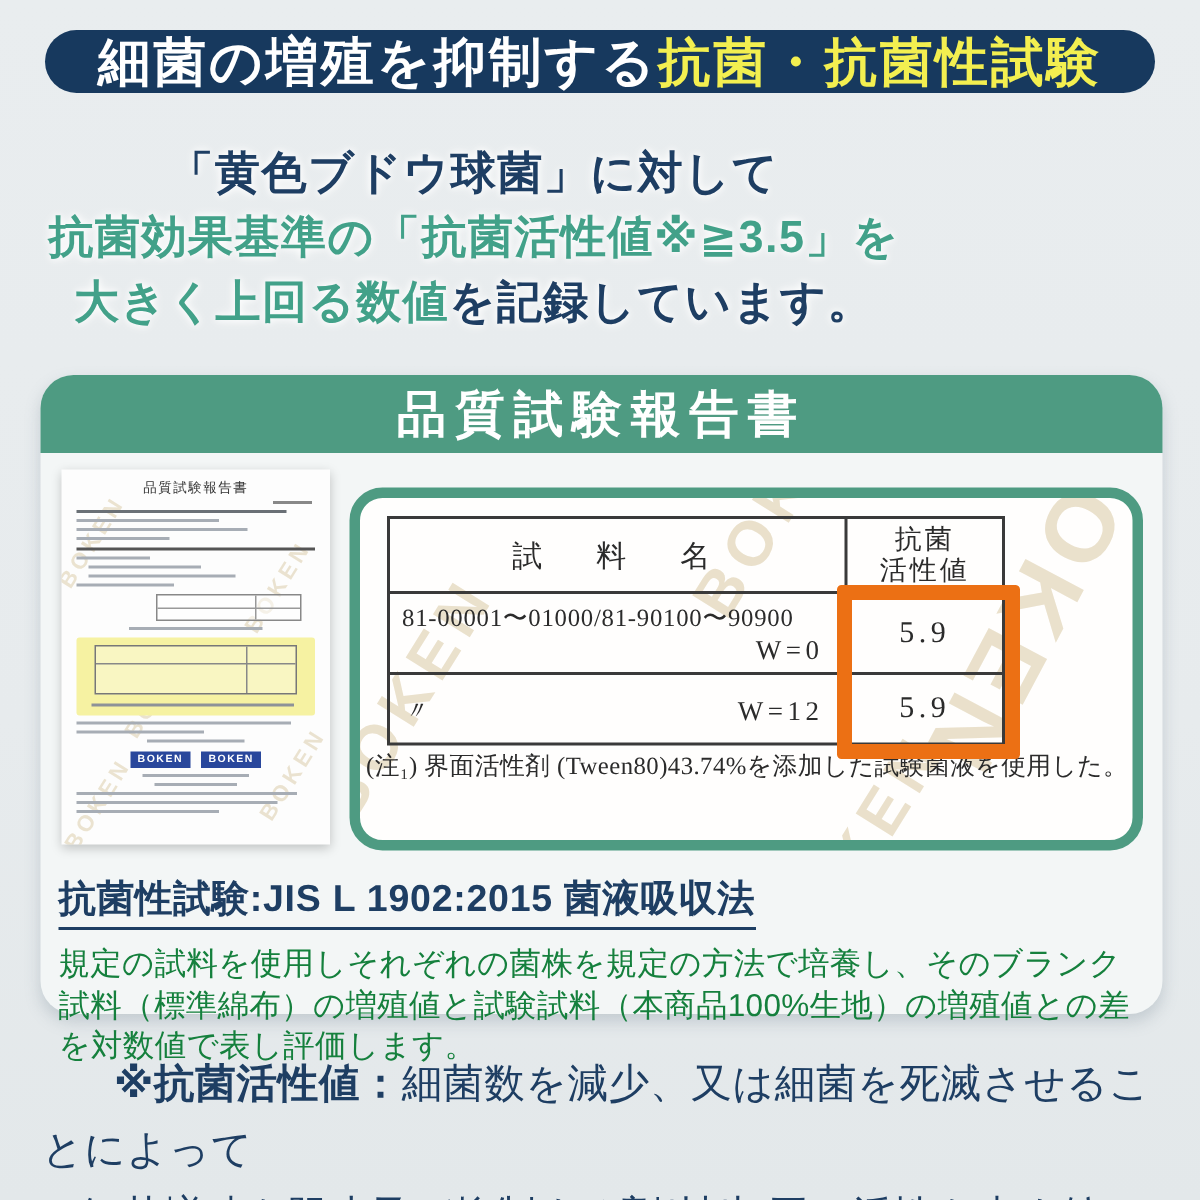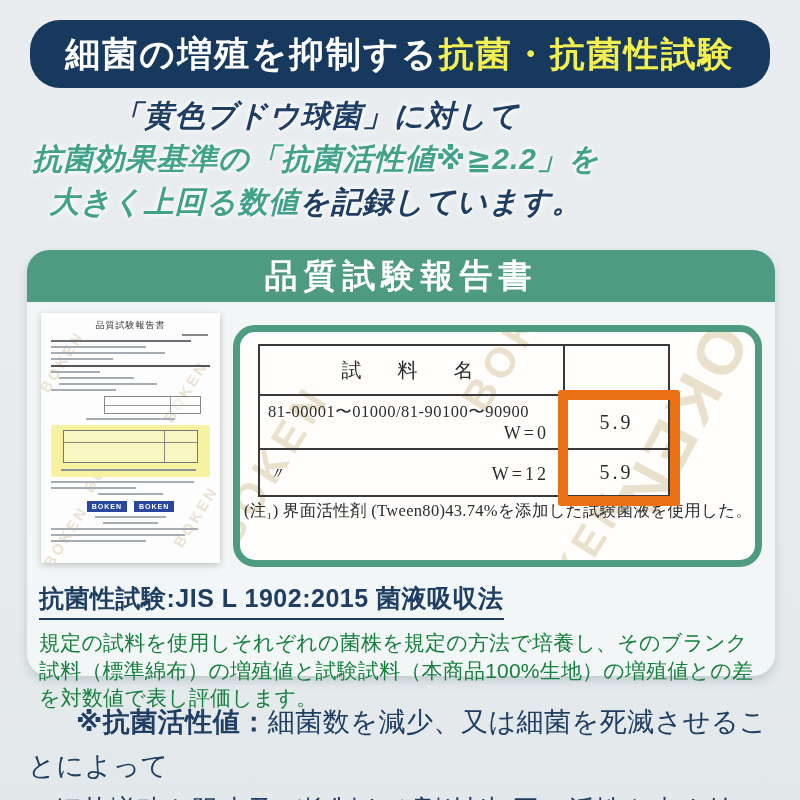--- a/index.html
+++ b/index.html
@@ -3,31 +3,31 @@
 <meta charset="utf-8">
 <style>
   html,body{margin:0;padding:0;}
   .stage{
     position:relative;width:800px;height:800px;overflow:hidden;
     background:linear-gradient(180deg,#e9edef 0%,#e7ebed 60%,#e3e8ea 100%);
     font-family:"Liberation Sans","DejaVu Sans",sans-serif;
   }
   
   .banner{
-    position:absolute;left:30px;top:20px;width:740px;height:68px;border-radius:30px;
+    position:absolute;left:30px;top:20px;width:740px;height:42px;border-radius:30px;
     background:#17395e;display:flex;align-items:center;justify-content:center;
     font-size:35px;font-weight:700;letter-spacing:2px;white-space:nowrap;
   }
   .banner .w{color:#ffffff;}
   .banner .y{color:#f3ef50;}
   
   .intro{
     position:absolute;left:0;top:94px;width:632px;text-align:center;
     font-size:30px;font-weight:700;line-height:43px;color:#1e3e63;letter-spacing:1px;
-    text-shadow:0 0 5px #ffffff,0 0 8px #ffffff;white-space:nowrap;font-style:italic;
+    text-shadow:0 0 5px #ffffff,0 0 8px #ffffff;white-space:nowrap;
   }
   .teal{color:#42a189;}
   
   .panel{
     position:absolute;left:27px;top:250px;width:748px;height:426px;
     background:#f3f6f6;border-radius:22px;
     box-shadow:0 5px 10px rgba(110,130,145,.28);
   }
   .panel-header{
     position:absolute;left:0;top:0;width:100%;height:52px;background:#4e9b82;
@@ -104,21 +104,21 @@
 
 <div class="stage">
 
   <div class="banner">
     <span class="w">細菌の増殖を抑制する</span>
       <span class="y">抗菌・抗菌性試験</span>
   </div>
 
   <div class="intro">
     <div>「黄色ブドウ球菌」に対して</div>
-    <div class="teal">抗菌効果基準の「抗菌活性値※≧2.2」を</div>
+    <div class="teal">抗菌効果基準の「抗菌活性値※≧3.5」を</div>
     <div><span class="teal">大きく上回る数値</span><span>を記録しています。</span></div>
   </div>
 
   <div class="panel">
     <div class="panel-header">
       <span>品質試験報告書</span>
     </div>
 
     <div class="doc-thumb">
       <div class="wm" style="left:-14px;top:40px;">BOKEN</div>
@@ -160,20 +160,24 @@
 
     <div class="magnifier">
       <div class="wm" style="left:190px;top:-26px;">BOKEN</div>
       <div class="wm" style="right:-70px;top:30px;font-size:64px;transform:rotate(118deg);">BOKEN</div>
       <div class="wm" style="left:240px;bottom:-34px;">BOKEN</div>
       <div class="wm" style="left:-60px;top:110px;">BOKEN</div>
 
       <div class="mtable">
         <div class="mrow mhead">
           <div class="mc1">試　料　名</div>
+          <div class="mc2">
+            <span>抗菌</span>
+            <span>活性値</span>
+          </div>
         </div>
         <div class="mrow mr1">
           <div class="mc1">
             <span class="mname">81-00001〜01000/81-90100〜90900</span>
             <span class="mw">W=0</span>
           </div>
           <div class="mc2">
               <span class="mval">5.9</span>
             </div>
         </div>

